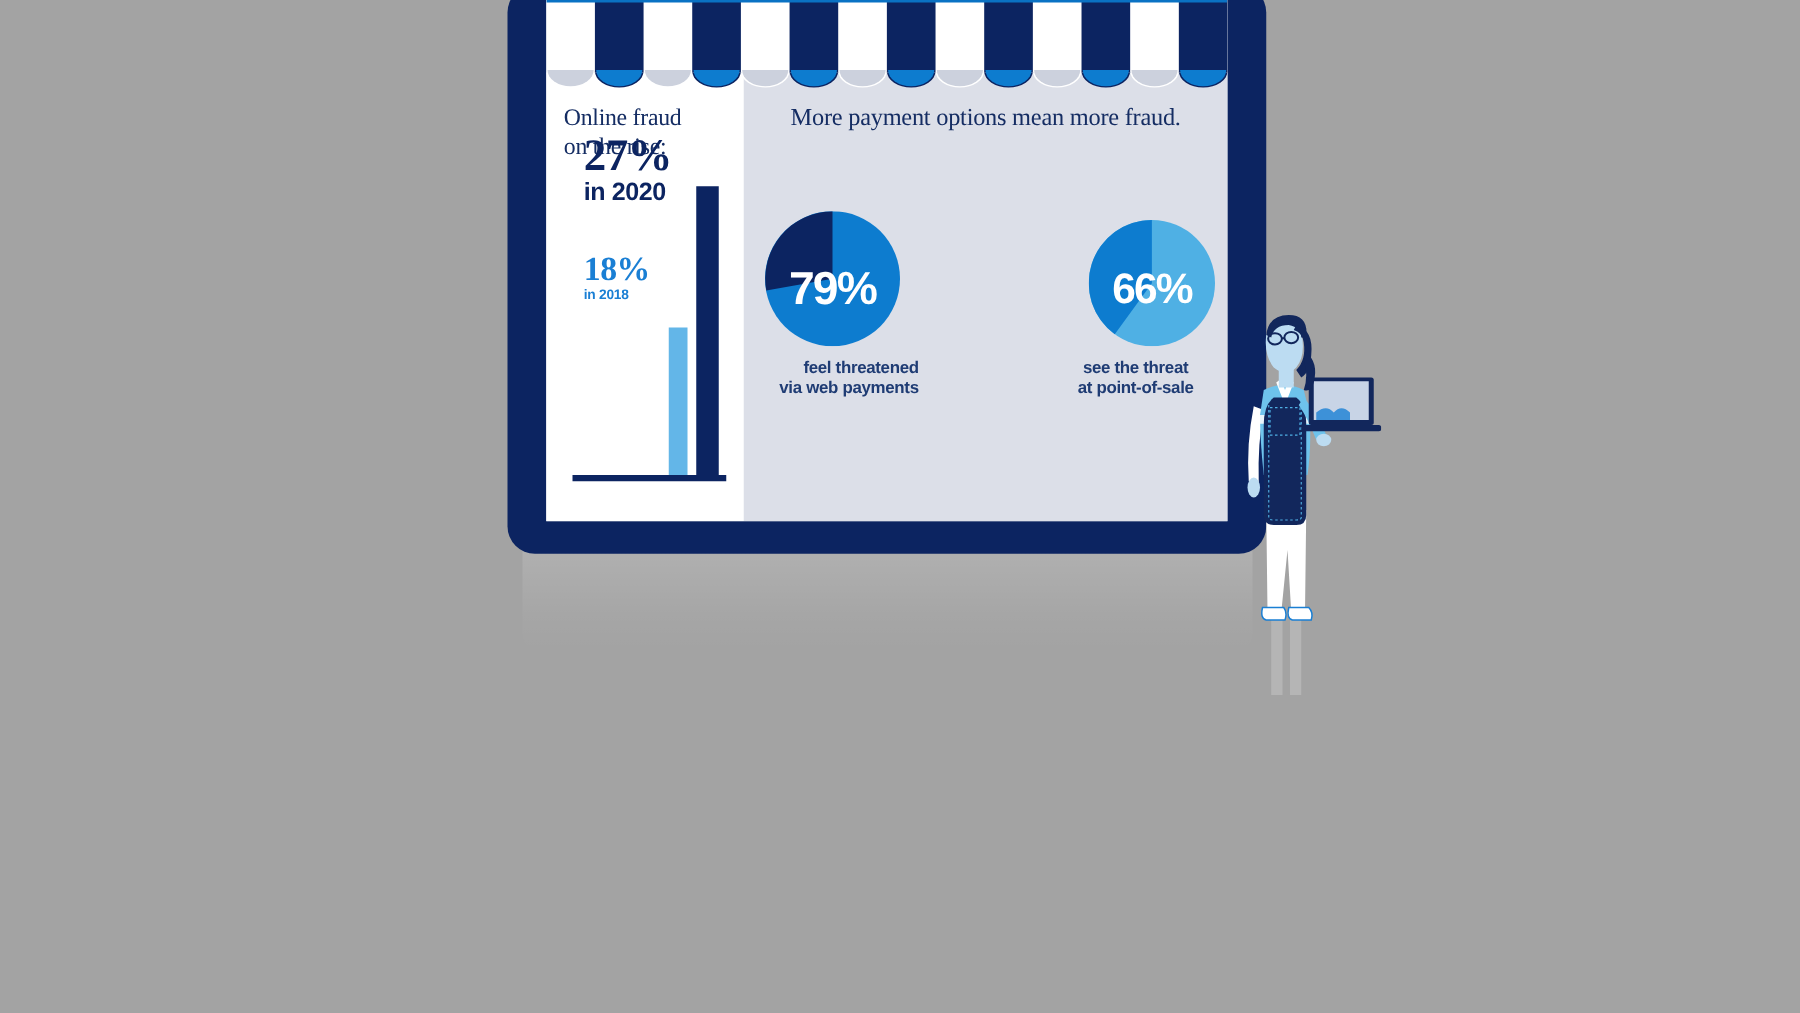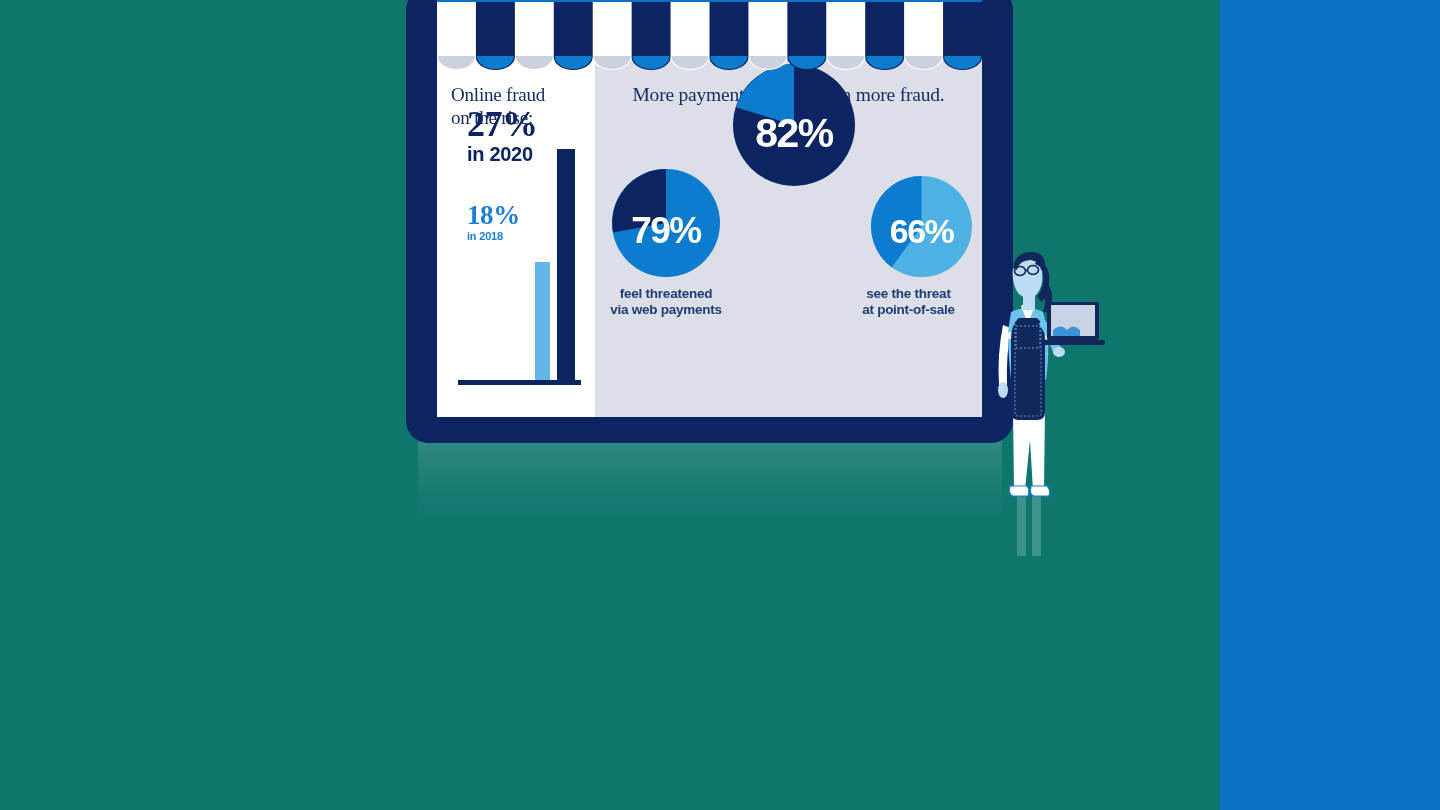--- a/index.html
+++ b/index.html
@@ -8,23 +8,23 @@
   html, body {
     width: 1440px;
     height: 810px;
     overflow: hidden;
     background: #0a72c4;
     font-family: "Liberation Sans", sans-serif;
   }
 
   #stage {
     position: relative;
-    width: 1220px;
+    width: 1440px;
     height: 810px;
-    background: #0f766e;
+    background: #a3a3a3;
     text-decoration: underline;
   }
 
   
   .board-reflection {
     position: absolute;
     left: 418px;
     top: 441px;
     width: 584px;
     height: 80px;
@@ -196,21 +196,21 @@
     position: absolute;
     text-align: center;
     color: #1f3c74;
     font-family: "Liberation Sans", sans-serif;
     font-weight: 700;
     font-size: 13.5px;
     line-height: 1.22;
     letter-spacing: -0.25px;
   }
   .cap-82 { left: 131px; top: 133px; width: 136px; }
-  .cap-79 { left: 2px;   top: 228px; width: 138px; }
+  .cap-79 { left: 2px;   top: 228px; width: 138px; text-align: right; }
   .cap-66 { left: 249px; top: 228px; width: 129px; }
 
   
   .person { position: absolute; left: 975px; top: 240px; width: 130px; height: 320px; }
 </style>
 </head>
 <body>
 
 <div id="stage">
 
@@ -299,27 +299,20 @@
           </div>
         </div>
 
         <div class="panel-gap"></div>
 
         <div class="panel-right">
           <div class="heading-serif panel-right-title">More payment options mean more fraud.</div>
 
           <div style="position:absolute; left:0; top:0; width:387px; height:359px;">
 
-            <div class="pie pie-82">
-              <svg viewBox="0 0 100 100" style="position:absolute;inset:0;width:100%;height:100%;">
-                <circle cx="50" cy="50" r="50" fill="#0c2461"></circle>
-                <path d="M50 50 L50 0 A50 50 0 0 0 2.45 35.45 Z" fill="#0d7ccf"></path>
-              </svg>
-              <span class="pie-value">82%</span>
-            </div>
 
             <div class="pie pie-79">
               <svg viewBox="0 0 100 100" style="position:absolute;inset:0;width:100%;height:100%;">
                 <circle cx="50" cy="50" r="50" fill="#0d7ccf"></circle>
                 <path d="M50 50 L50 0 A50 50 0 0 0 0.97 58.78 Z" fill="#0c2461"></path>
               </svg>
               <span class="pie-value">79%</span>
             </div>
             <div class="pie-caption cap-79">
               <div>feel threatened</div>

